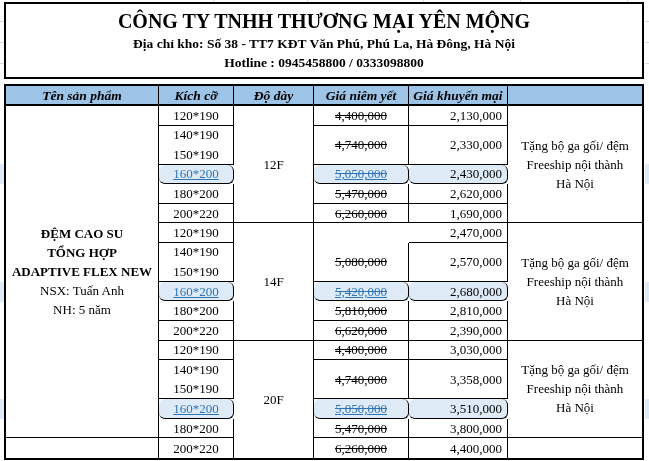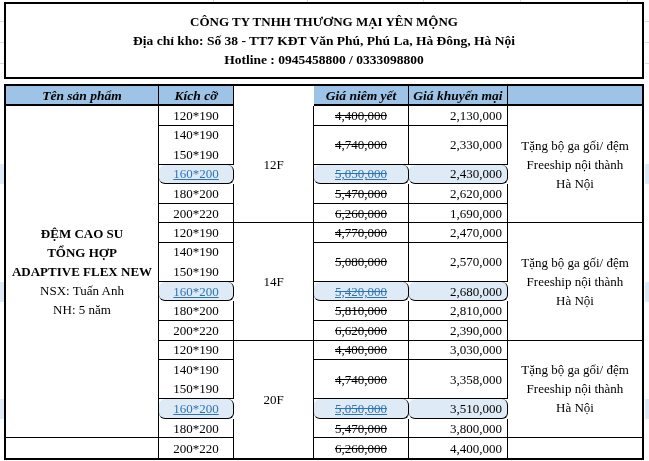--- a/index.html
+++ b/index.html
@@ -11,21 +11,21 @@
   .gl { position:absolute; background:#d9d9d9; }
   .gl.h { height:1px; }
   .gl.v { width:1px; }
   
   .company-box {
     position:absolute; left:4px; top:2px; width:640px; height:77px;
     border:2px solid #000; box-sizing:border-box;
     display:flex; flex-direction:column; align-items:center; justify-content:center;
     text-align:center; gap:3px;
   }
-  .company-name { font-size:13px; font-weight:bold; }
+  .company-name { font-size:20px; font-weight:bold; }
   .company-line { font-size:13.5px; font-weight:bold; }
   
   .price-table {
     position:absolute; left:4px; top:84px; width:640px;
     border:2px solid #000; box-sizing:border-box;
     display:grid;
     grid-template-columns:153px 75px 80px 95px 99px 134px;
     grid-template-rows:20px repeat(18, 19.55px);
   }
   .c {
@@ -81,20 +81,21 @@
   <div class="company-box">
     <div class="company-name">CÔNG TY TNHH THƯƠNG MẠI YÊN MỘNG</div>
     <div class="company-line">Địa chỉ kho: Số 38 - TT7 KĐT Văn Phú, Phú La, Hà Đông, Hà Nội</div>
     <div class="company-line">Hotline : 0945458800 / 0333098800</div>
   </div>
 
   <div class="price-table">
 
     <div class="c hdr" style="grid-row:1;grid-column:1">Tên sản phẩm</div>
     <div class="c hdr" style="grid-row:1;grid-column:2">Kích cỡ</div>
+    <div class="c hdr" style="grid-row:1;grid-column:3">Độ dày</div>
     <div class="c hdr" style="grid-row:1;grid-column:4">Giá niêm yết</div>
     <div class="c hdr" style="grid-row:1;grid-column:5">Giá khuyến mại</div>
     <div class="c hdr noR" style="grid-row:1;grid-column:6"></div>
 
     <div class="c product-cell" style="grid-row:2/19;grid-column:1">
       <div class="product-name">ĐỆM CAO SU
 TỔNG HỢP
 ADAPTIVE FLEX NEW</div>
       <div class="product-info">NSX: Tuấn Anh
 NH: 5 năm</div>
@@ -132,21 +133,20 @@
     <div class="c size2x" style="grid-row:9/11;grid-column:2">
       <div>140*190</div>
       <div>150*190</div>
     </div>
     <div class="c hl link" style="grid-row:11;grid-column:2">160*200</div>
     <div class="c" style="grid-row:12;grid-column:2">180*200</div>
     <div class="c" style="grid-row:13;grid-column:2">200*220</div>
 
     <div class="c" style="grid-row:8/14;grid-column:3">14F</div>
 
-    <div class="c strike" style="grid-row:8;grid-column:4">4,770,000</div>
     <div class="c strike" style="grid-row:9/11;grid-column:4">5,080,000</div>
     <div class="c hl link-strike" style="grid-row:11;grid-column:4">5,420,000</div>
     <div class="c strike" style="grid-row:12;grid-column:4">5,810,000</div>
     <div class="c strike" style="grid-row:13;grid-column:4">6,620,000</div>
 
     <div class="c promo" style="grid-row:8;grid-column:5">2,470,000</div>
     <div class="c promo" style="grid-row:9/11;grid-column:5">2,570,000</div>
     <div class="c promo hl" style="grid-row:11;grid-column:5">2,680,000</div>
     <div class="c promo" style="grid-row:12;grid-column:5">2,810,000</div>
     <div class="c promo" style="grid-row:13;grid-column:5">2,390,000</div>

